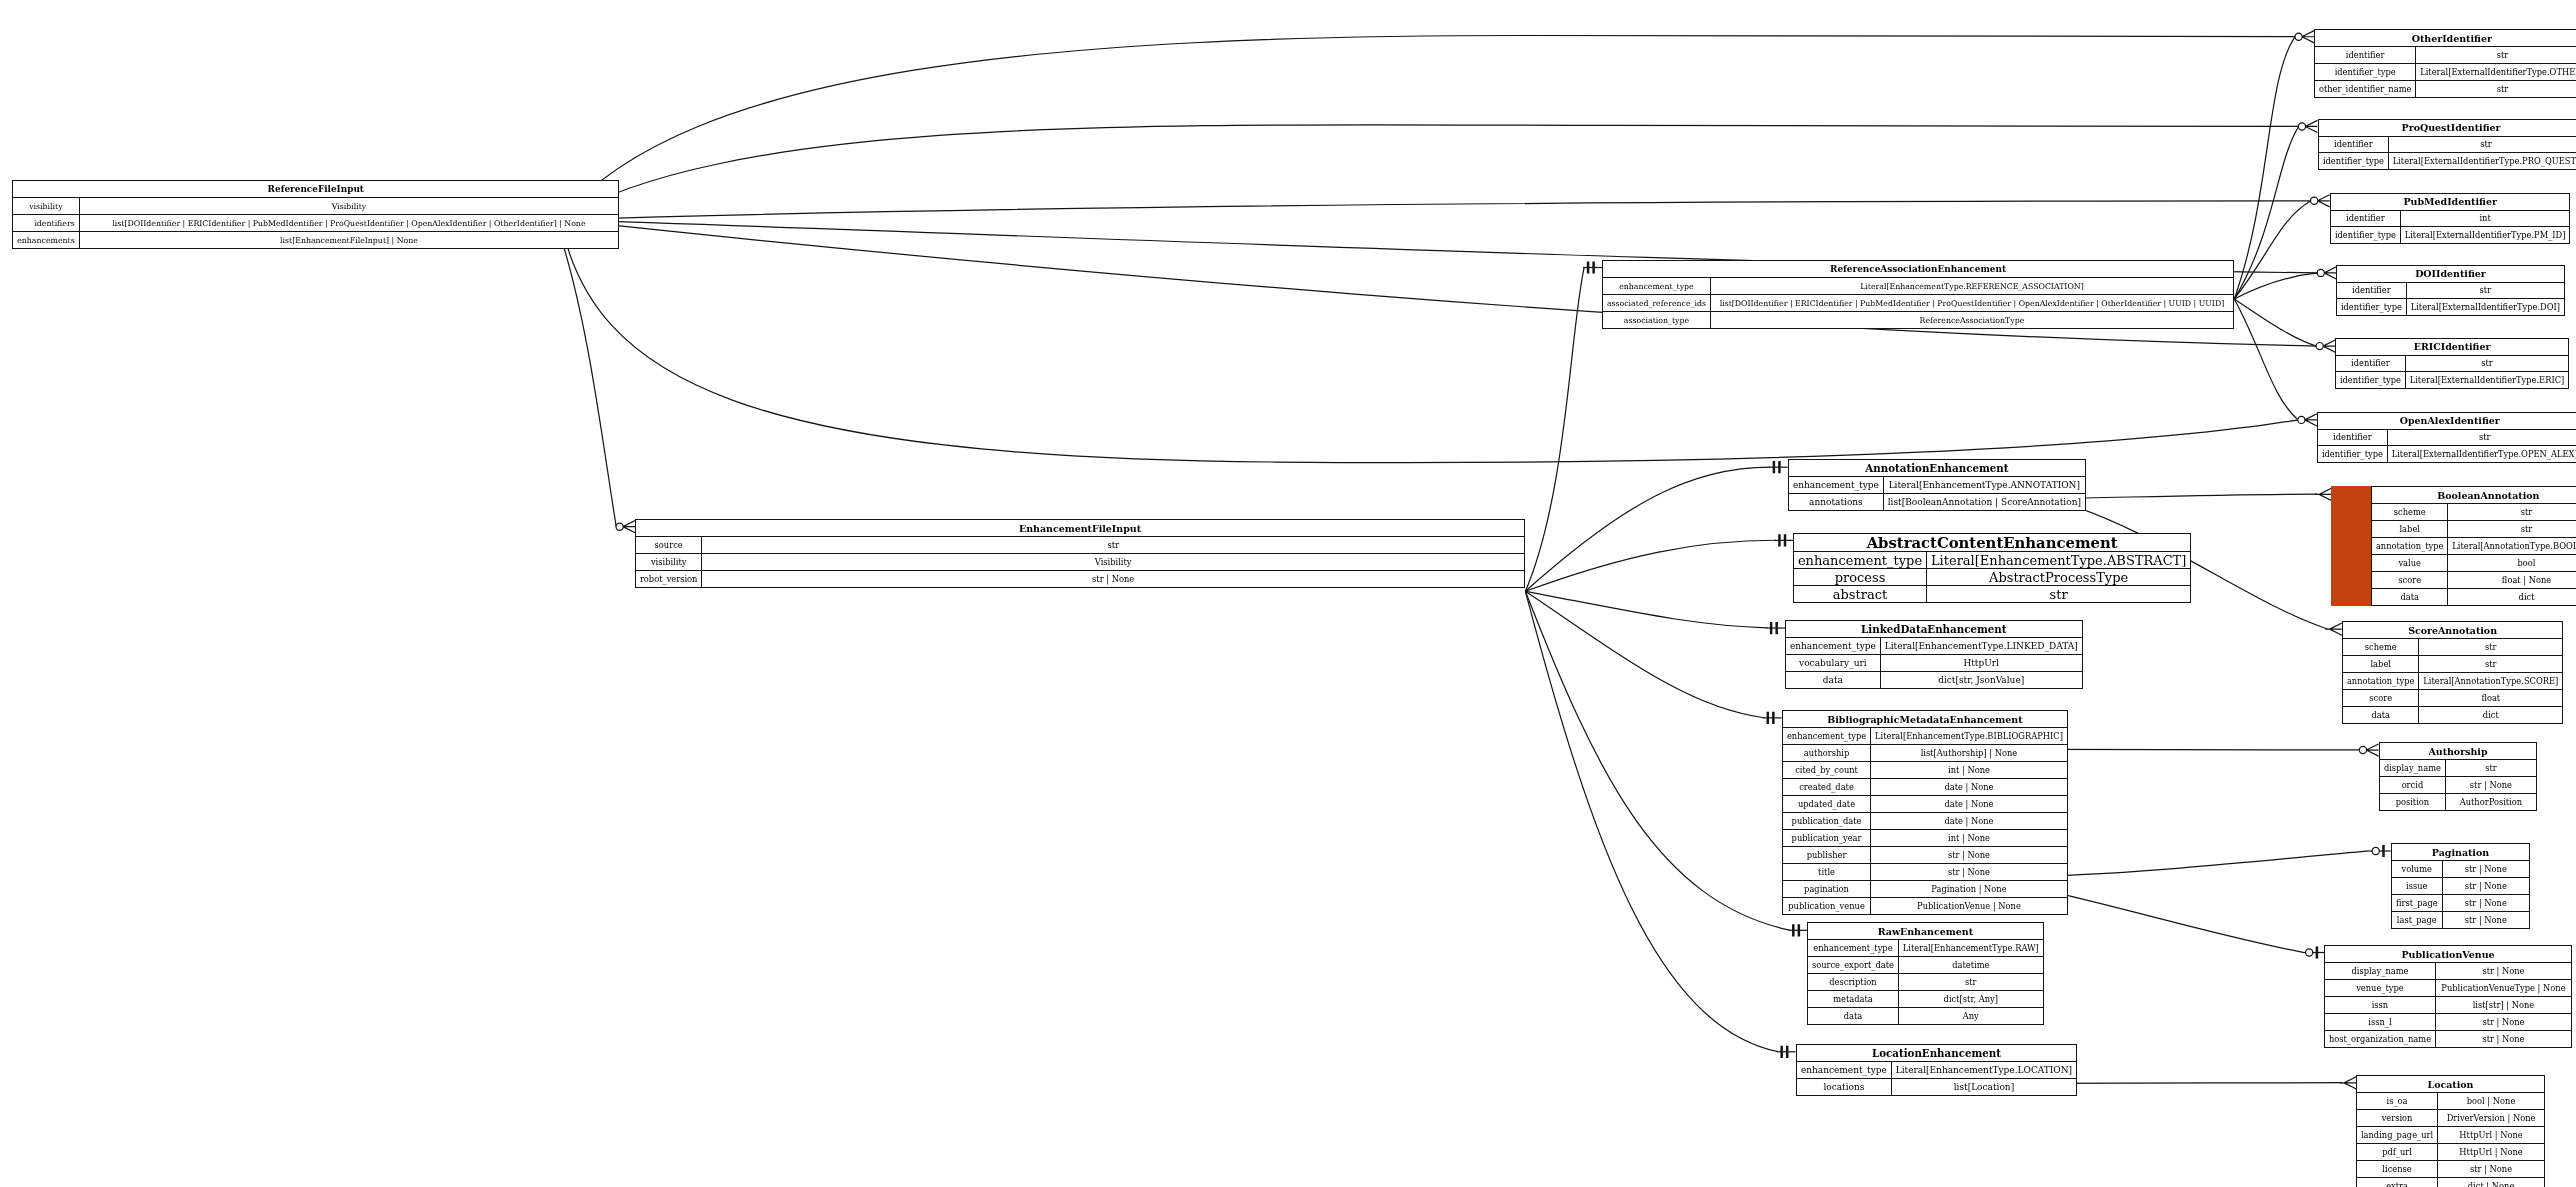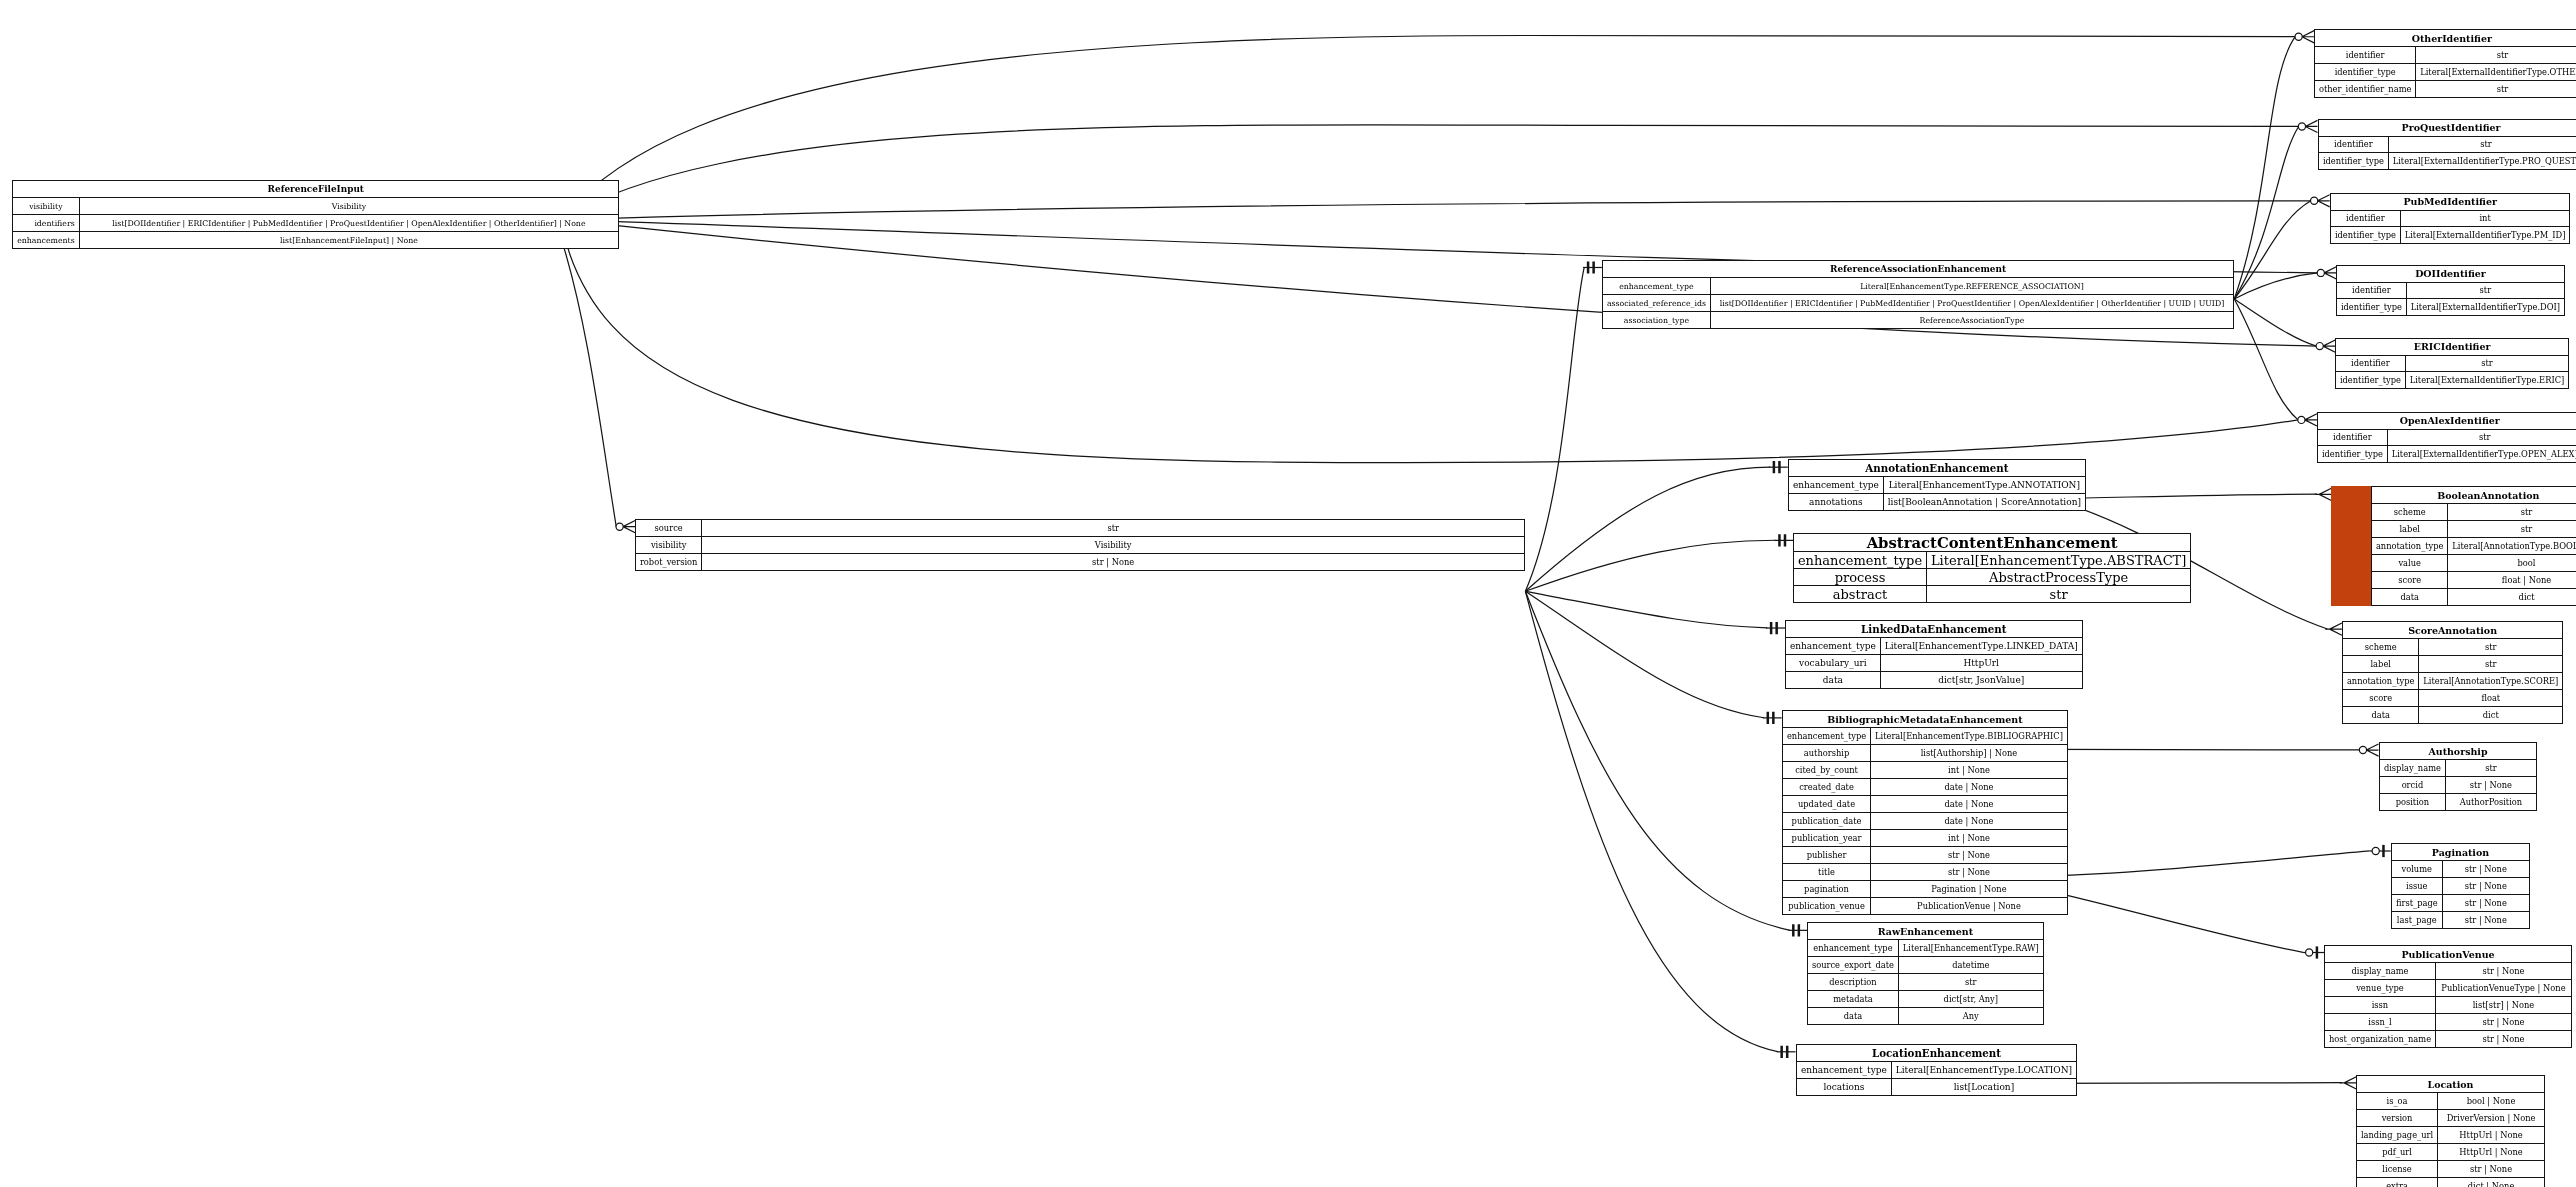--- a/index.html
+++ b/index.html
@@ -161,20 +161,23 @@
           <tr>
             <td class="l" style="height: 16px;">enhancements</td>
             <td class="v">list[EnhancementFileInput] | None</td>
           </tr>
         </tbody>
       </table>
     </div>
     <div class="entity" style="left: 635px; top: 519px; width: 890px; font-size: 8.3px;">
       <table>
         <tbody>
+          <tr class="t">
+            <td colspan="2" style="height: 16px;">EnhancementFileInput</td>
+          </tr>
           <tr>
             <td class="l" style="height: 16px;">source</td>
             <td class="v">str</td>
           </tr>
           <tr>
             <td class="l" style="height: 16px;">visibility</td>
             <td class="v">Visibility</td>
           </tr>
           <tr>
             <td class="l" style="height: 16px;">robot_version</td>

